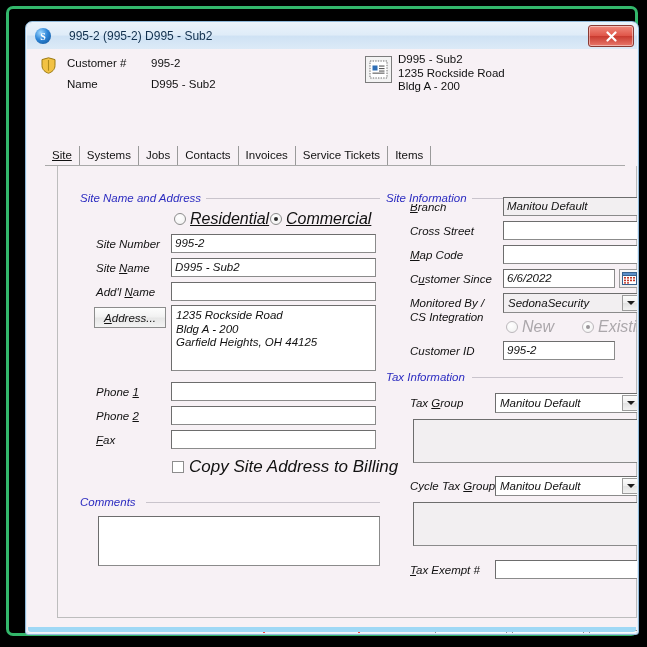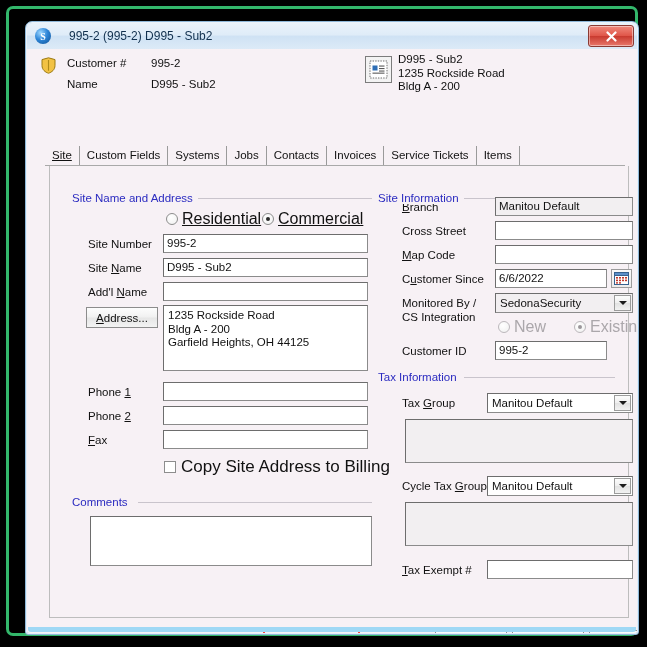--- a/index.html
+++ b/index.html
@@ -131,26 +131,27 @@
     cursor: pointer;
     line-height: 14px;
   }
   .tab:first-child { border-left: 0; }
   .tab.active { font-weight: normal; }
   .ul { text-decoration: underline; }
 
   
   #page {
     position: absolute;
-    left: 22px; top: 117px;
+    left: 30px; top: 117px;
     width: 580px; height: 452px;
     background: #f7f1f5;
     border: 1px solid #bdbdbd;
     border-top: 0;
     box-sizing: border-box;
+    font-style: italic;
   }
 
   .group-title {
     position: absolute;
     font-size: 11.5px;
     color: #2b2bc0;
     background: #f7f1f5;
     padding-right: 5px;
     z-index: 2;
   }
@@ -360,21 +361,20 @@
         </div>
         <div id="site-card-lines">
           <div>D995 - Sub2</div>
           <div>1235 Rockside Road</div>
           <div>Bldg A - 200</div>
         </div>
       </div>
 
       <div id="tabs">
         <div class="tab active"><span class="ul">Site</span></div>
-        <div class="tab"><span>Custom Fields</span></div>
         <div class="tab"><span>Systems</span></div>
         <div class="tab"><span>Jobs</span></div>
         <div class="tab"><span>Contacts</span></div>
         <div class="tab"><span>Invoices</span></div>
         <div class="tab"><span>Service Tickets</span></div>
         <div class="tab"><span>Items</span></div>
       </div>
 
       <div id="page">
 

